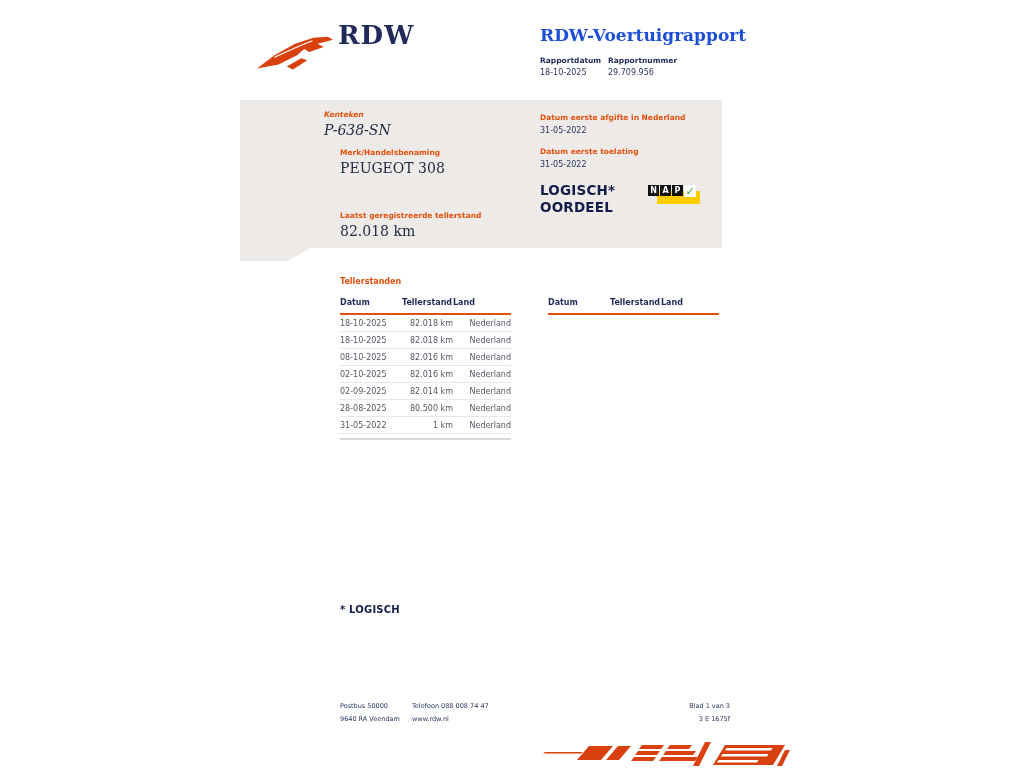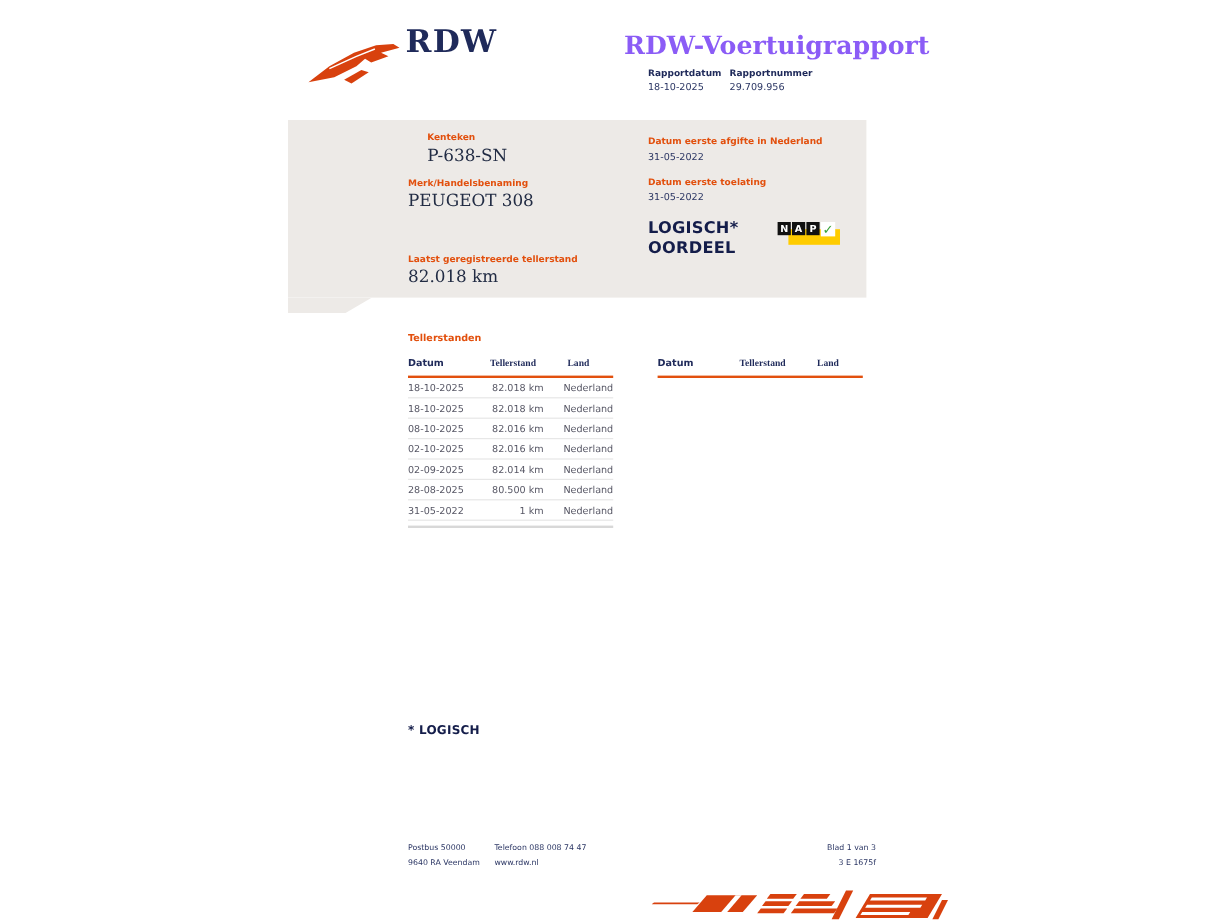--- a/index.html
+++ b/index.html
@@ -3,22 +3,22 @@
 <meta charset="utf-8">
 <style>
   html,body{margin:0;padding:0;background:#ffffff;}
   .page{position:relative;width:1024px;height:768px;background:#ffffff;overflow:hidden;
         font-family:"DejaVu Sans","Liberation Sans",sans-serif;color:#1f2a5a;}
 
   
   .bird{position:absolute;left:256px;top:26px;width:80px;height:46px;}
   .wordmark{position:absolute;left:338px;top:20px;font-family:"DejaVu Serif","Liberation Serif",serif;
             font-size:26px;font-weight:600;letter-spacing:1px;color:#1f2a5a;}
-  .doc-title{position:absolute;left:520px;top:25px;font-family:"DejaVu Serif","Liberation Serif",serif;
-             font-size:21px;font-weight:bold;color:#8b5cf6;}
+  .doc-title{position:absolute;left:540px;top:25px;font-family:"DejaVu Serif","Liberation Serif",serif;
+             font-size:17px;font-weight:bold;color:#1d4ed8;}
   .report-meta{position:absolute;left:540px;top:56px;display:flex;}
   .meta-col{width:68px;}
   .meta-col.wide{width:auto;}
   .meta-label{font-size:7.5px;font-weight:bold;color:#1f2a5a;}
   .meta-value{font-size:8px;margin-top:3px;color:#2a3563;}
 
   
   .panel{position:absolute;left:240px;top:100px;width:482px;height:148px;background:#edeae7;}
   .panel::after{content:"";position:absolute;left:0;top:148px;width:70px;height:13px;background:#edeae7;
                 clip-path:polygon(0 0,100% 0,68% 100%,0 100%);}
@@ -38,21 +38,21 @@
   .nap-check{width:12px;height:12px;background:#ffffff;color:#3aa23a;font-size:11px;font-weight:bold;
              display:flex;align-items:center;justify-content:center;}
 
   
   .tables{position:absolute;left:340px;top:277px;}
   .tables-title{font-size:8px;font-weight:bold;color:#e2500e;}
   .tables-row{display:flex;gap:37px;margin-top:12px;}
   .otable{width:171px;}
   .thead{display:grid;grid-template-columns:62px 1fr 58px;font-size:8px;font-weight:bold;color:#1f2a5a;
          padding-bottom:6px;border-bottom:2px solid #e2500e;}
-  .thead span:nth-child(2),.thead span:nth-child(3){text-align:center;font-family:Liberation Serif, serif;}
+  .thead span:nth-child(2),.thead span:nth-child(3){text-align:left;}
   .trow{display:grid;grid-template-columns:62px 1fr 58px;font-size:8px;color:#565664;
         padding:4px 0 3px 0;border-bottom:1px solid #e7e7e7;}
   .trow span:nth-child(2),.trow span:nth-child(3){text-align:right;}
   .table-bottom-line{border-bottom:2px solid #d8d8d8;margin-top:4px;}
 
   
   .footnote{position:absolute;left:340px;top:604px;width:398px;}
   .footnote-heading{font-size:10px;font-weight:bold;color:#141d4a;letter-spacing:0.2px;}
   .footnote-text{margin-top:5px;font-size:8px;line-height:14px;color:#ed6f41;white-space:pre-line;}
 
@@ -84,21 +84,21 @@
       <div class="meta-label">Rapportdatum</div>
       <div class="meta-value">18-10-2025</div>
     </div>
     <div class="meta-col wide">
       <div class="meta-label">Rapportnummer</div>
       <div class="meta-value">29.709.956</div>
     </div>
   </div>
 
   <div class="panel">
-    <div class="fld" style="left:116px;top:10px;">
+    <div class="fld" style="left:84px;top:10px;font-style:italic;">
       <div class="fld-label">Kenteken</div>
       <div class="fld-value-serif">P-638-SN</div>
     </div>
     <div class="fld" style="left:100px;top:48px;">
       <div class="fld-label">Merk/Handelsbenaming</div>
       <div class="fld-value-serif">PEUGEOT 308</div>
     </div>
     <div class="fld" style="left:100px;top:111px;">
       <div class="fld-label">Laatst geregistreerde tellerstand</div>
       <div class="fld-value-serif">82.018 km</div>

